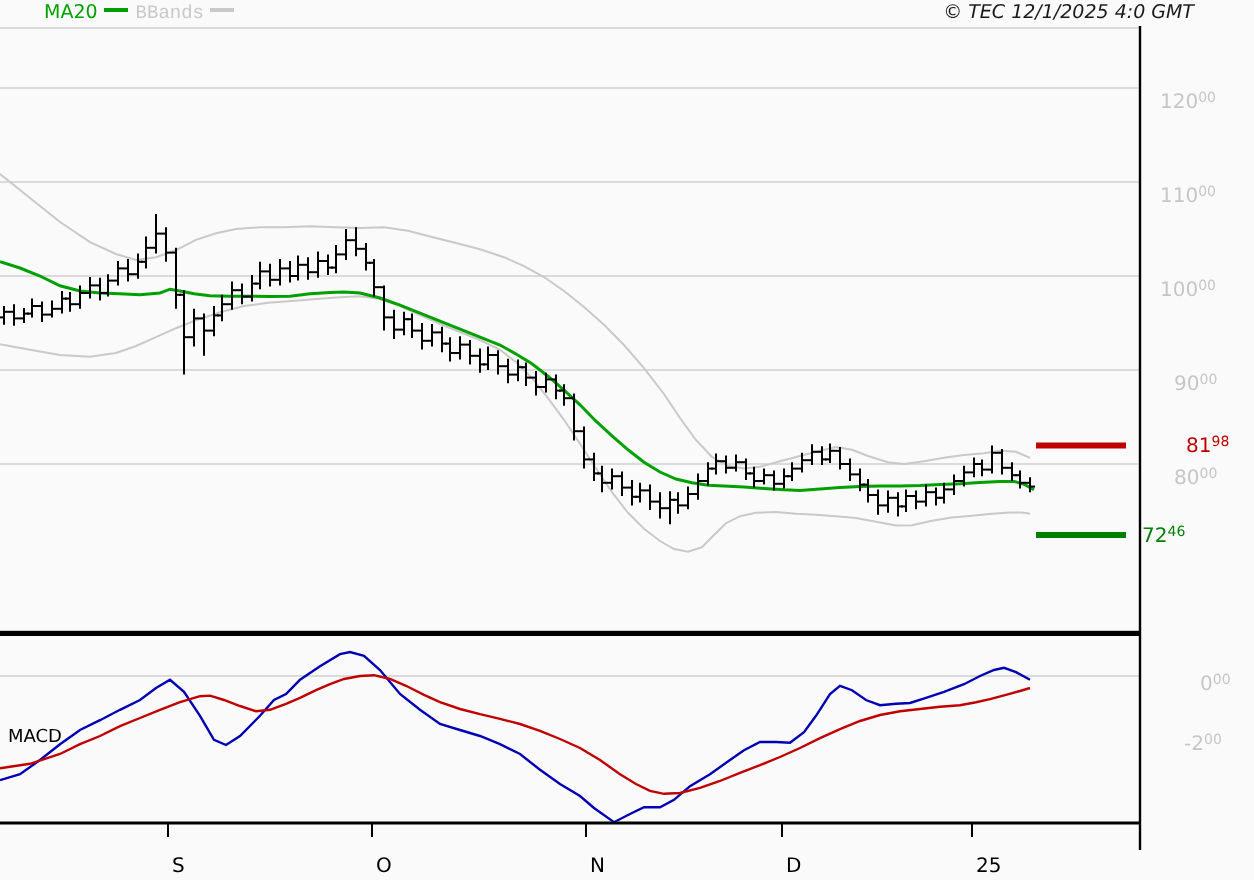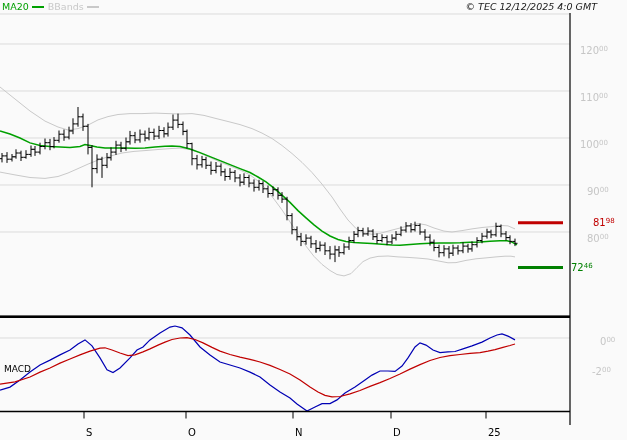--- a/index.html
+++ b/index.html
@@ -601,18 +601,18 @@
       <text x="86" y="436" fill="#000000" font-size="10px">S</text>
       <text x="188" y="436" fill="#000000" font-size="10px">O</text>
       <text x="295" y="436" fill="#000000" font-size="10px">N</text>
       <text x="393" y="436" fill="#000000" font-size="10px">D</text>
       <text x="488" y="436" fill="#000000" font-size="10px">25</text>
       <rect x="0" y="14" width="570" height="301" fill="transparent"></rect>
       <rect x="0" y="319" width="570" height="92" fill="transparent"></rect>
     </svg></div>
 
 <div id="legend" class="overlay">
-  <span id="legend-ma20" style="color: rgb(0, 160, 0);">MA20</span><span id="legend-ma20-swatch" class="swatch" style="background: rgb(0, 160, 0);"></span><span id="legend-bbands" style="color: rgb(201, 201, 201);">BBands</span><span id="legend-bbands-swatch" class="swatch" style="background: rgb(201, 201, 201);"></span>
+  <span id="legend-ma20" style="color: rgb(0, 160, 0); margin-left: 20px;">MA20</span><span id="legend-ma20-swatch" class="swatch" style="background: rgb(0, 160, 0);"></span><span id="legend-bbands" style="color: rgb(201, 201, 201); font-family: Liberation Mono, monospace;">BBands</span><span id="legend-bbands-swatch" class="swatch" style="background: rgb(201, 201, 201);"></span>
 </div>
 
-<div id="timestamp" class="overlay">© TEC 12/12/2025 4:0 GMT</div>
+<div id="timestamp" class="overlay">© TEC 12/1/2025 4:0 GMT</div>
 
 <div id="macd-label" class="overlay">MACD</div>
 
 </body></html>

